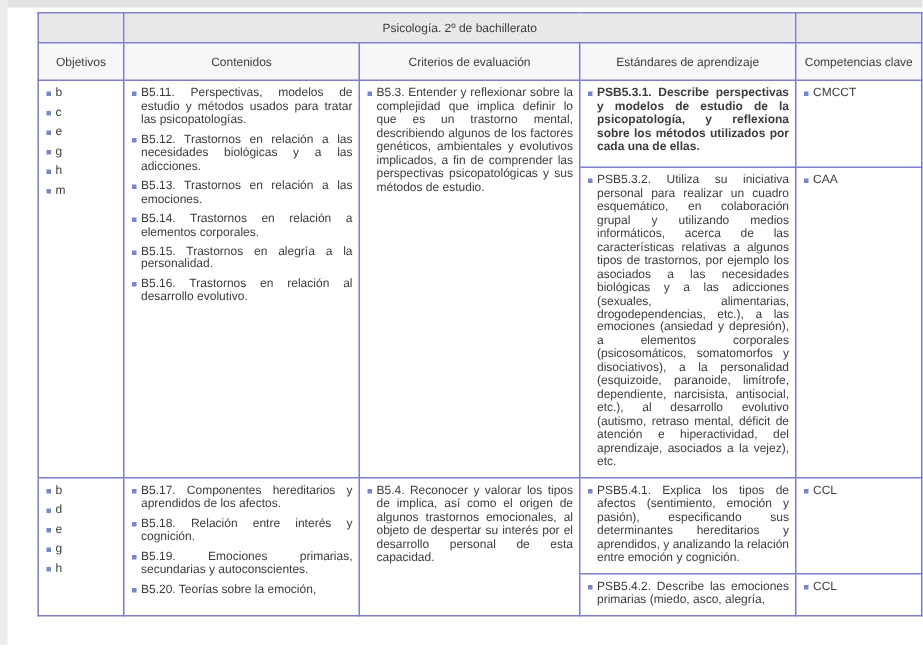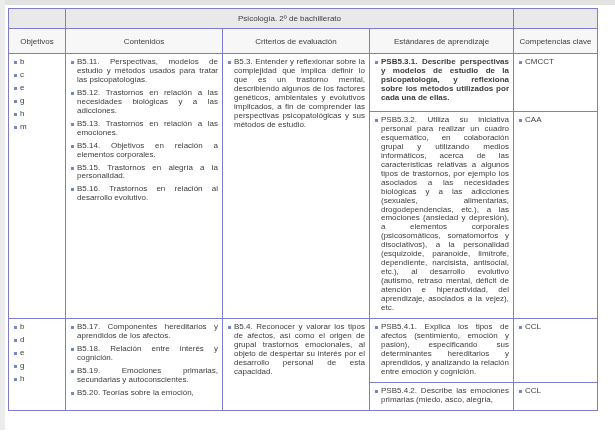--- a/index.html
+++ b/index.html
@@ -10,21 +10,21 @@
     position:relative;
     overflow:hidden;
   }
   .edge-top{position:absolute;top:0;left:0;width:615px;height:5px;background:#e3e3e3;}
   .edge-left{position:absolute;top:0;left:0;width:5px;height:430px;background:#ececec;}
 
   table.curriculum{
     border-collapse:collapse;
     table-layout:fixed;
     position:absolute;
-    left:8px;top:8px;
+    left:25px;top:8px;
     width:589px;
     background:#ffffff;
   }
   td,th{
     border:1px solid #7d7dcb;
     vertical-align:top;
     padding:4px 4px 5px 4px;
     font-size:8px;
     color:#3c3c3c;
     overflow:hidden;
@@ -127,21 +127,21 @@
           <div class="item">
             <span class="bullet"></span>
             <span class="itext">B5.12. Trastornos en relación a las necesidades biológicas y a las adicciones.</span>
           </div>
           <div class="item">
             <span class="bullet"></span>
             <span class="itext">B5.13. Trastornos en relación a las emociones.</span>
           </div>
           <div class="item">
             <span class="bullet"></span>
-            <span class="itext">B5.14. Objetivos en relación a elementos corporales.</span>
+            <span class="itext">B5.14. Trastornos en relación a elementos corporales.</span>
           </div>
           <div class="item">
             <span class="bullet"></span>
             <span class="itext">B5.15. Trastornos en alegría a la personalidad.</span>
           </div>
           <div class="item">
             <span class="bullet"></span>
             <span class="itext">B5.16. Trastornos en relación al desarrollo evolutivo.</span>
           </div>
         </td>
@@ -215,21 +215,21 @@
             <span class="itext">B5.19. Emociones primarias, secundarias y autoconscientes.</span>
           </div>
           <div class="item">
             <span class="bullet"></span>
             <span class="itext">B5.20. Teorías sobre la emoción,</span>
           </div>
         </td>
         <td class="criterios-cell" rowspan="2">
           <div class="item">
             <span class="bullet"></span>
-            <span class="itext">B5.4. Reconocer y valorar los tipos de afectos, así como el origen de grupal trastornos emocionales, al objeto de despertar su interés por el desarrollo personal de esta capacidad.</span>
+            <span class="itext">B5.4. Reconocer y valorar los tipos de implica, así como el origen de algunos trastornos emocionales, al objeto de despertar su interés por el desarrollo personal de esta capacidad.</span>
           </div>
         </td>
         <td class="estandar-cell">
           <div class="item">
             <span class="bullet"></span>
             <span class="itext">PSB5.4.1. Explica los tipos de afectos (sentimiento, emoción y pasión), especificando sus determinantes hereditarios y aprendidos, y analizando la relación entre emoción y cognición.</span>
           </div>
         </td>
         <td class="competencias-cell">
           <div class="item">

